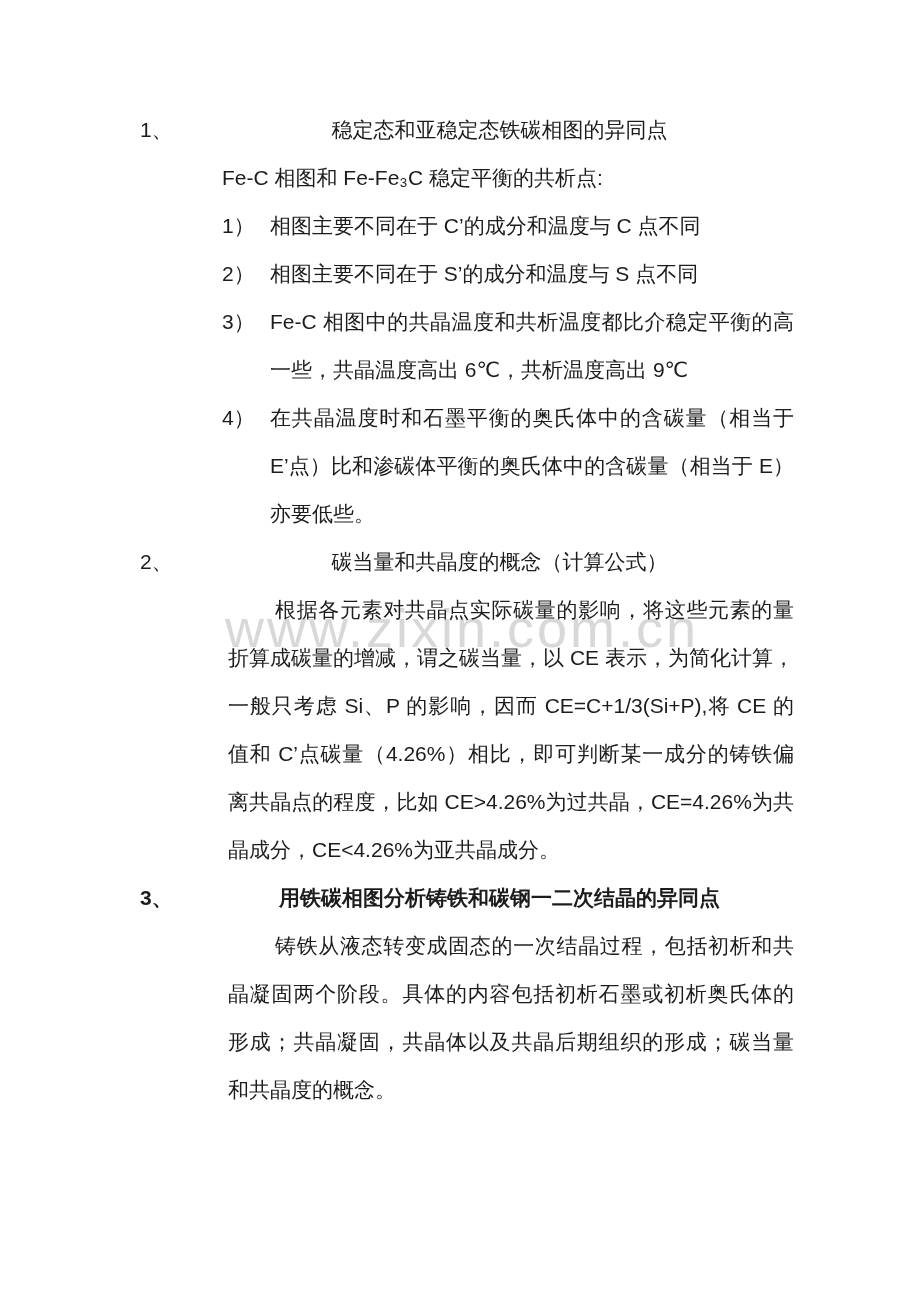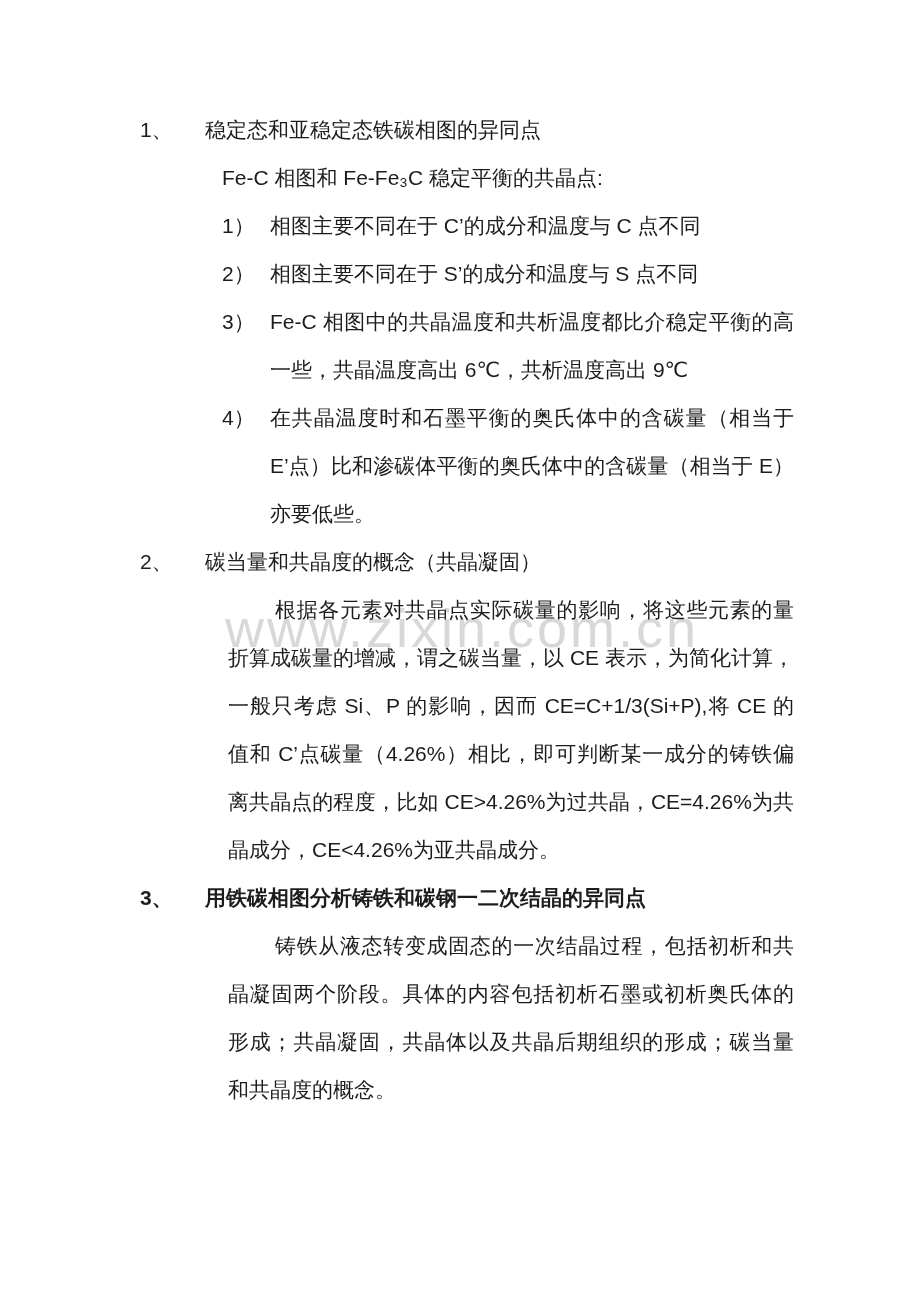--- a/index.html
+++ b/index.html
@@ -27,21 +27,21 @@
     line-height: 60px;
     letter-spacing: 3px;
     color: #ababab;
     opacity: 0.45;
     white-space: nowrap;
     font-family: "Liberation Sans", sans-serif;
     pointer-events: none;
   }
   .item-header { display: flex; }
   .item-num { flex: none; width: 65px; }
-  .item-title { flex: 1; }
+  .item-title { flex: 1; text-align: center; }
   .bold { font-weight: bold; }
   .sub-block { margin-left: 82px; }
   .sub-item { display: flex; }
   .sub-num { flex: none; width: 48px; }
   .sub-text { flex: 1; text-align: justify; }
   .intro-line { text-align: left; }
   .para {
     margin-left: 88px;
     text-indent: 47px;
     text-align: justify;
@@ -55,21 +55,21 @@
   <div class="watermark">www.zixin.com.cn</div>
 
   <div class="content">
 
     <div class="item-header">
       <span class="item-num">1、</span>
       <span class="item-title">稳定态和亚稳定态铁碳相图的异同点</span>
     </div>
 
     <div class="sub-block">
-      <div class="intro-line">Fe-C 相图和 Fe-Fe₃C 稳定平衡的共晶点:</div>
+      <div class="intro-line">Fe-C 相图和 Fe-Fe₃C 稳定平衡的共析点:</div>
 
       <div class="sub-item">
         <span class="sub-num">1）</span>
         <span class="sub-text">相图主要不同在于 C’的成分和温度与 C 点不同</span>
       </div>
 
       <div class="sub-item">
         <span class="sub-num">2）</span>
         <span class="sub-text">相图主要不同在于 S’的成分和温度与 S 点不同</span>
       </div>
@@ -80,21 +80,21 @@
       </div>
 
       <div class="sub-item">
         <span class="sub-num">4）</span>
         <span class="sub-text">在共晶温度时和石墨平衡的奥氏体中的含碳量（相当于 E’点）比和渗碳体平衡的奥氏体中的含碳量（相当于 E）亦要低些。</span>
       </div>
     </div>
 
     <div class="item-header">
       <span class="item-num">2、</span>
-      <span class="item-title">碳当量和共晶度的概念（共晶凝固）</span>
+      <span class="item-title">碳当量和共晶度的概念（计算公式）</span>
     </div>
 
     <div class="para">根据各元素对共晶点实际碳量的影响，将这些元素的量折算成碳量的增减，谓之碳当量，以 CE 表示，为简化计算，一般只考虑 Si、P 的影响，因而 CE=C+1/3(Si+P),将 CE 的值和 C’点碳量（4.26%）相比，即可判断某一成分的铸铁偏离共晶点的程度，比如 CE&gt;4.26%为过共晶，CE=4.26%为共晶成分，CE&lt;4.26%为亚共晶成分。</div>
 
     <div class="item-header">
       <span class="item-num bold">3、</span>
       <span class="item-title bold">用铁碳相图分析铸铁和碳钢一二次结晶的异同点</span>
     </div>
 
     <div class="para">铸铁从液态转变成固态的一次结晶过程，包括初析和共晶凝固两个阶段。具体的内容包括初析石墨或初析奥氏体的形成；共晶凝固，共晶体以及共晶后期组织的形成；碳当量和共晶度的概念。</div>

